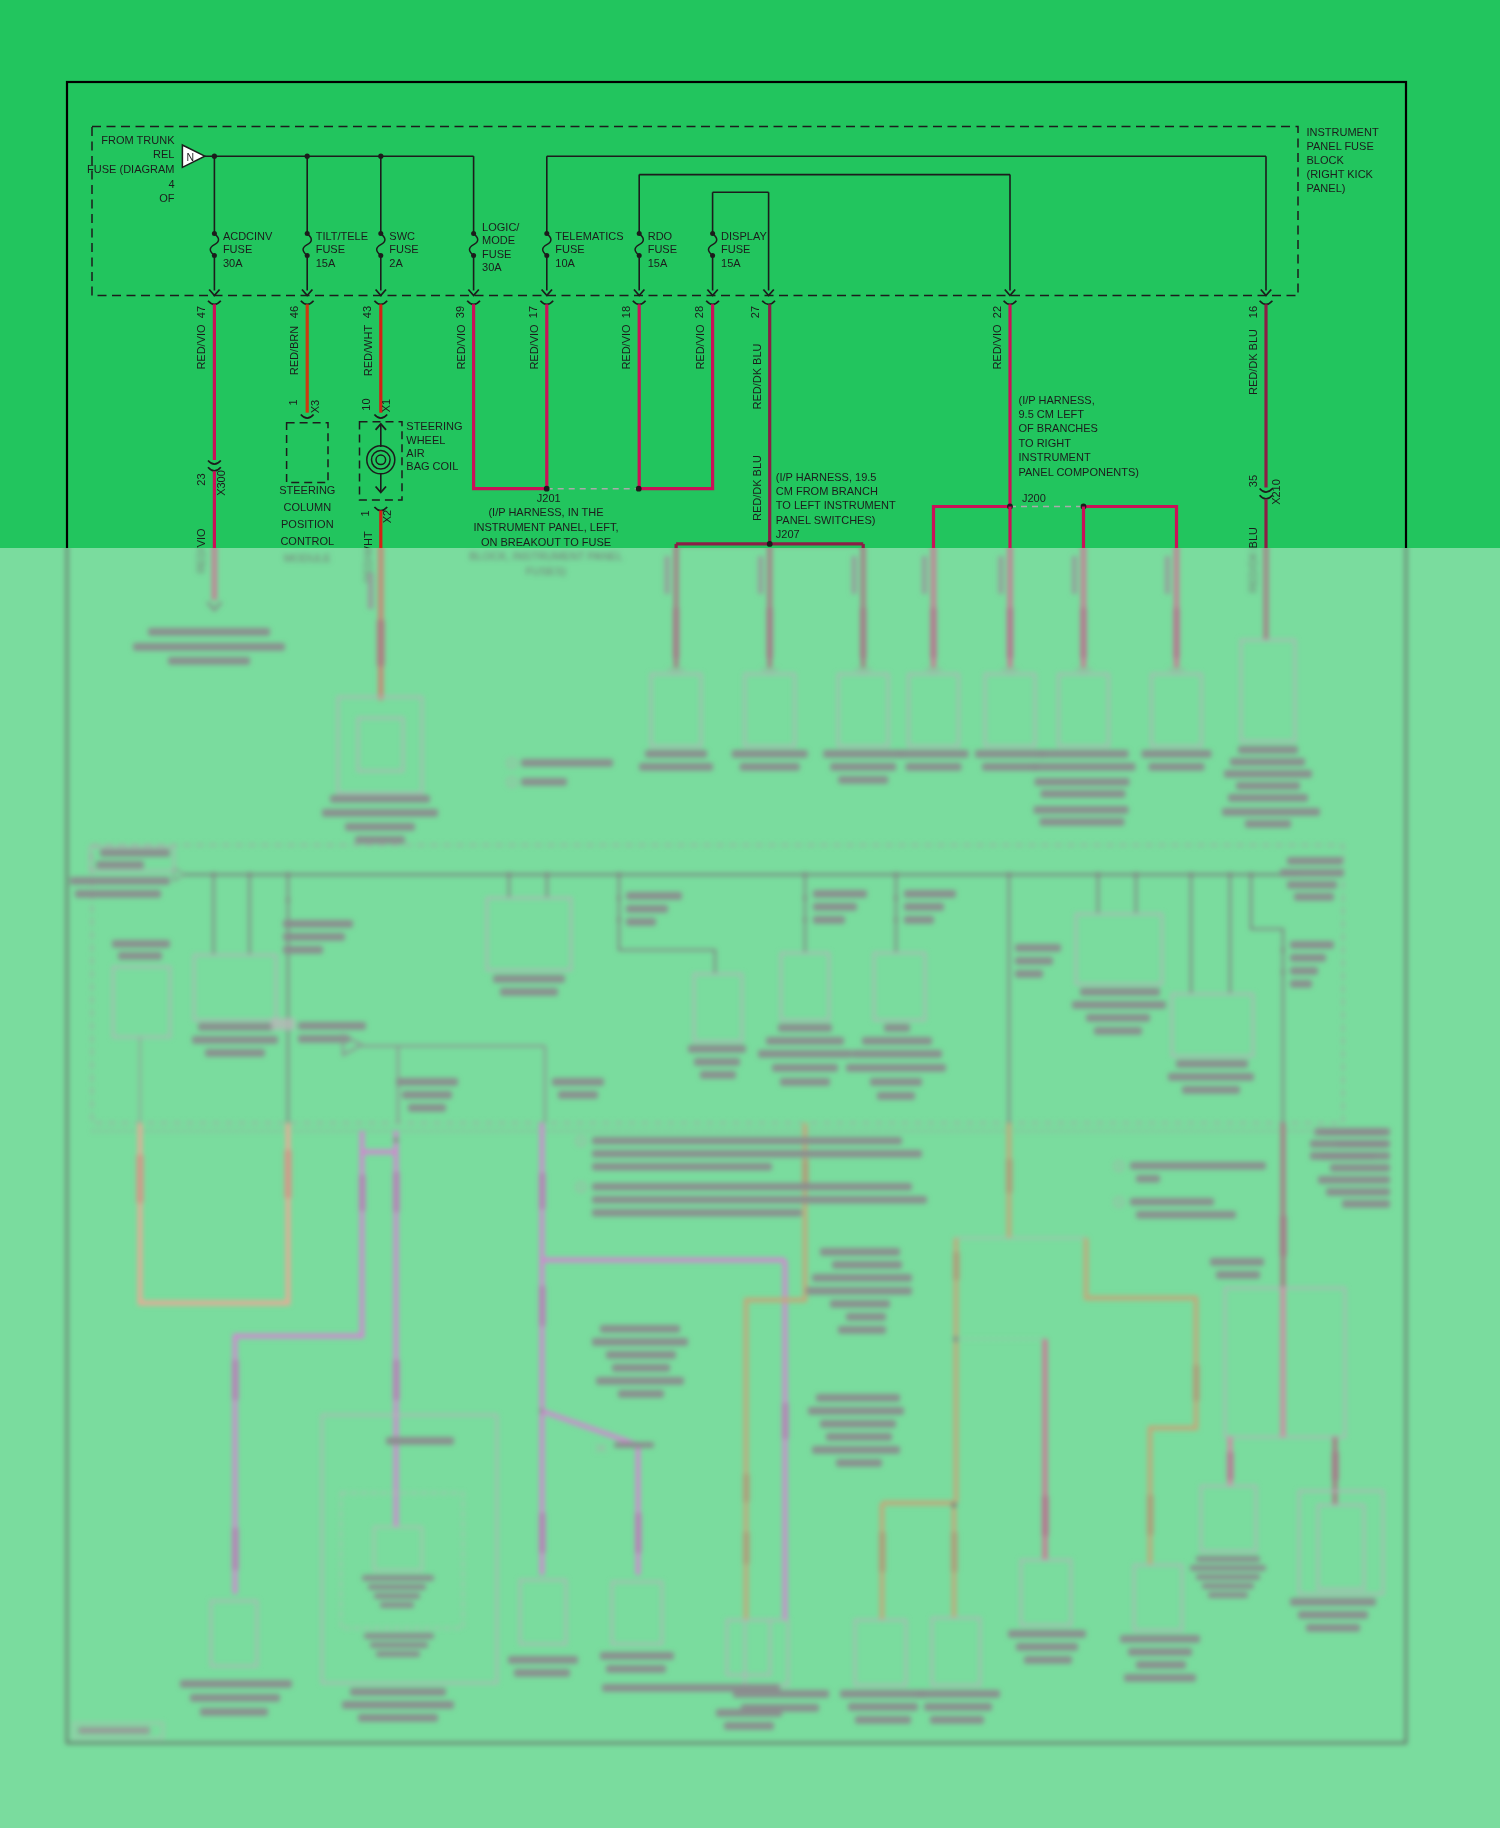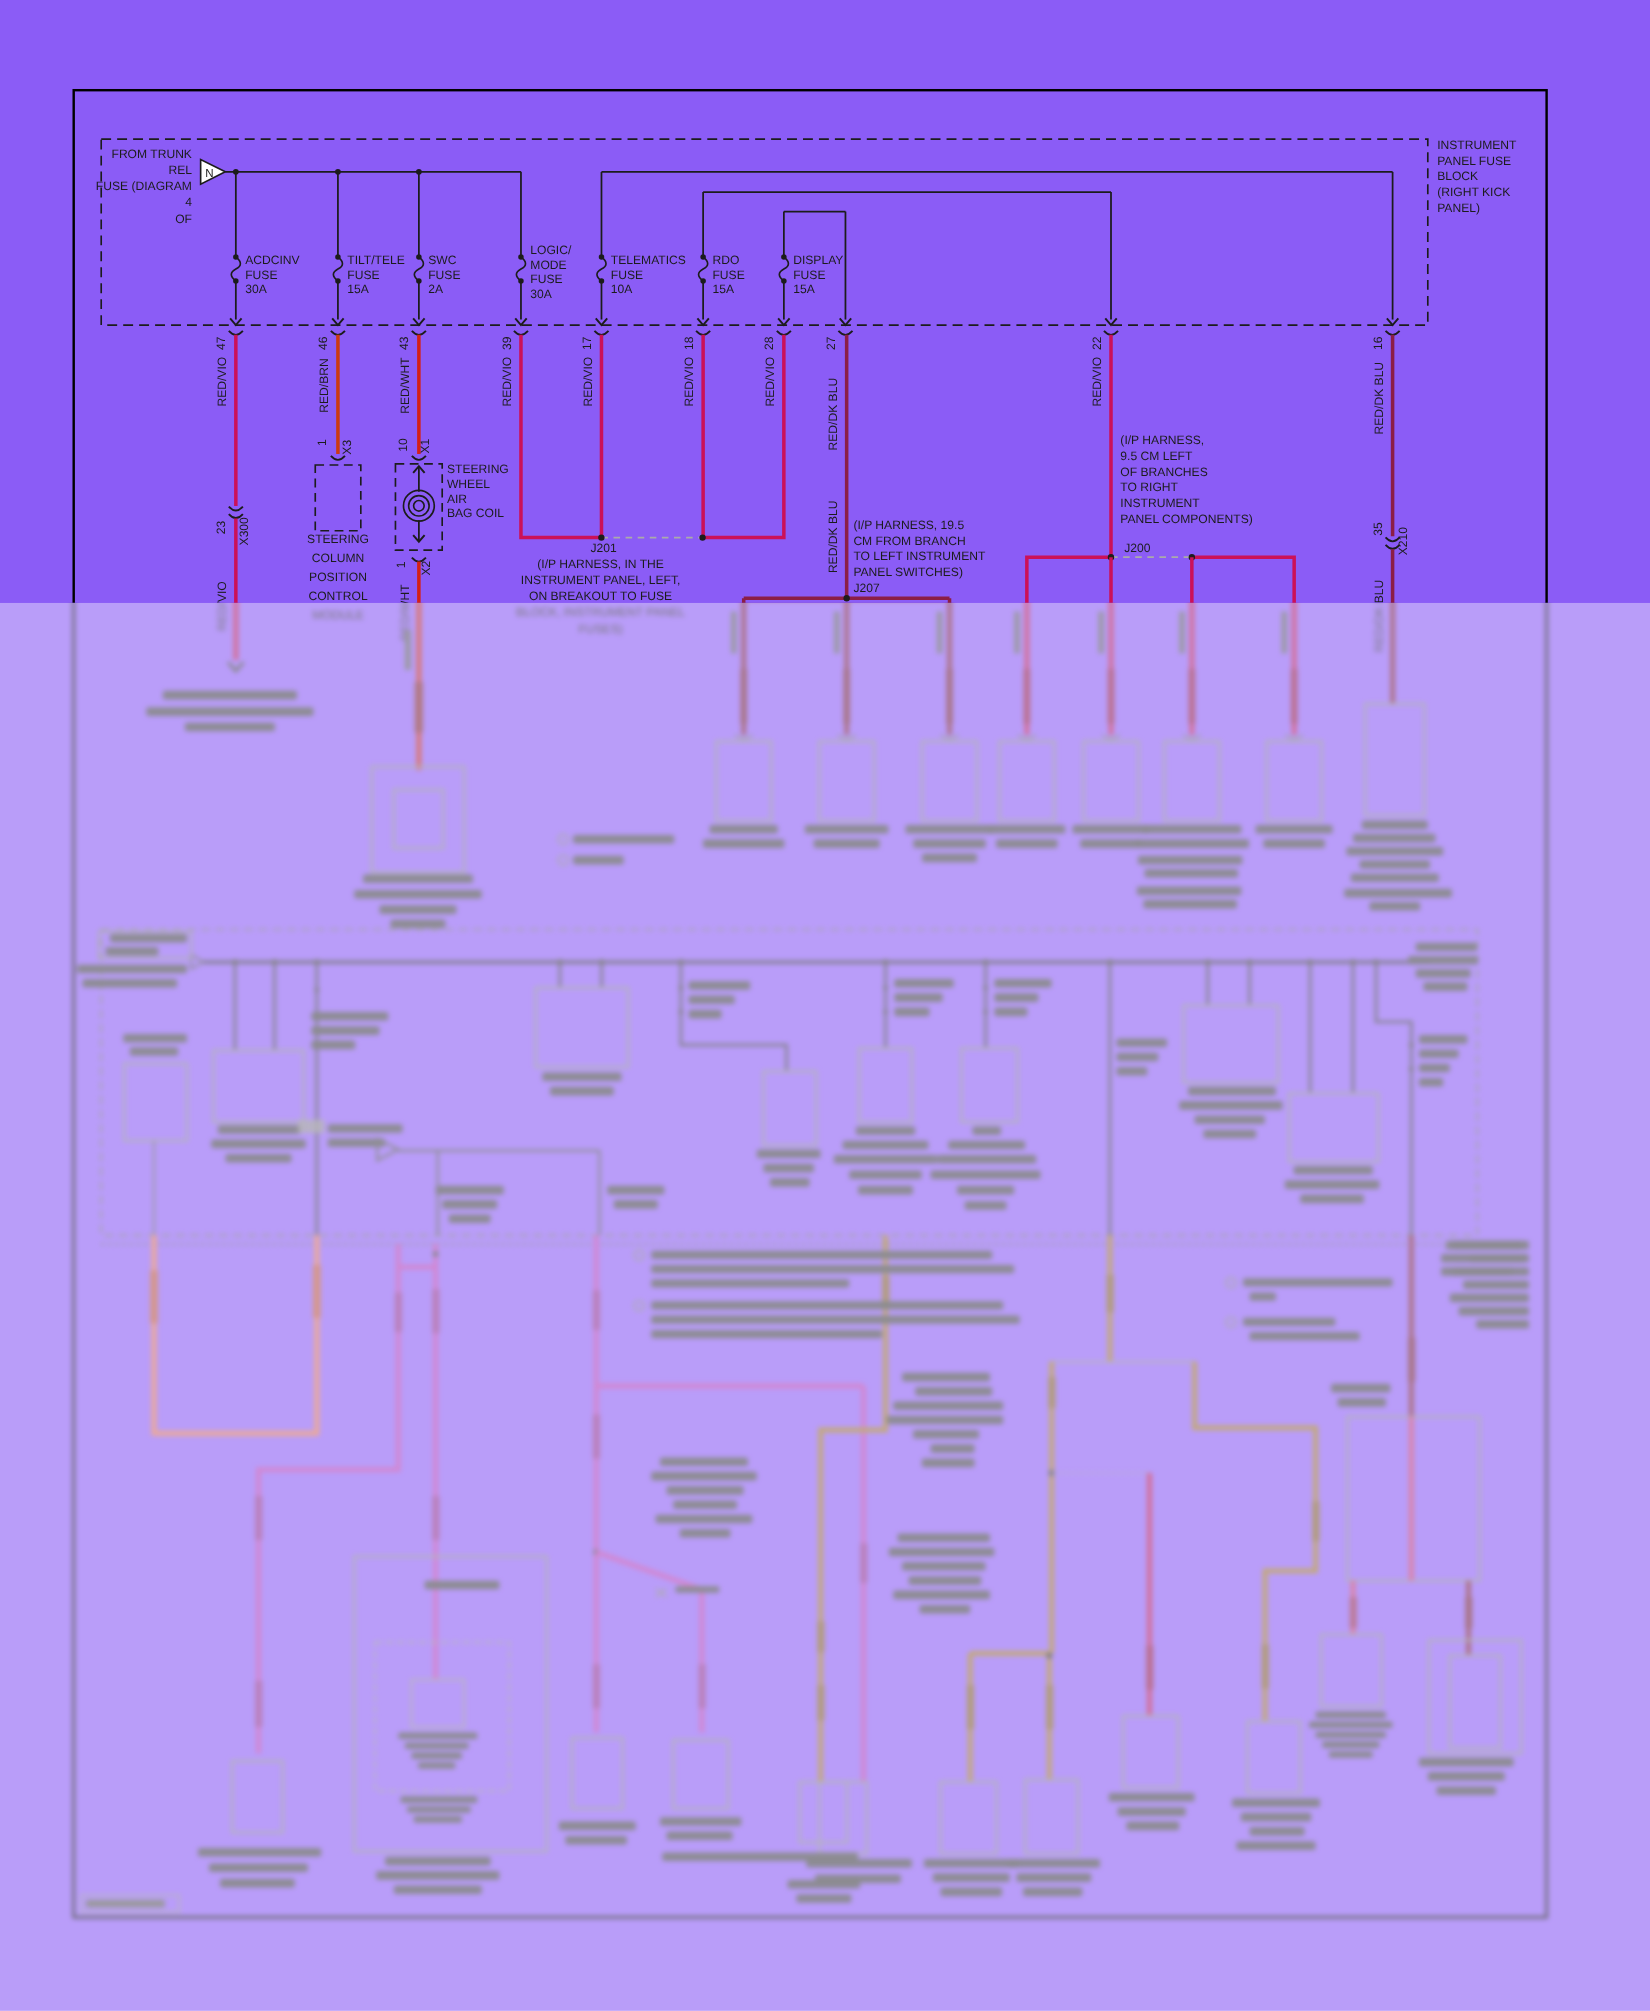--- a/index.html
+++ b/index.html
@@ -1,16 +1,16 @@
 <!DOCTYPE html>
 <html><head>
 <meta charset="utf-8">
 <style>
   html,body { margin:0; padding:0; background:#ffffff; }
-  #stage { position:relative; width:1500px; height:1828px; background:#8b5cf6; overflow:hidden;
+  #stage { position:relative; width:1500px; height:1828px; background:#22c55e; overflow:hidden;
             font-family:"Liberation Sans", sans-serif; }
   #stage svg { position:absolute; left:0; top:0; }
   .blurzone { position:absolute; left:0; top:548px; width:1500px; height:1280px; overflow:hidden; }
   .blurinner { position:absolute; left:0; top:-548px; width:1500px; height:1828px; filter:blur(2.6px); }
   .veil { position:absolute; left:0; top:0; width:1500px; height:1280px; background:rgba(255,255,255,0.40); }
   text { font-family:"Liberation Sans", sans-serif; }
 </style>
 </head>
 <body>
 <div id="stage">

